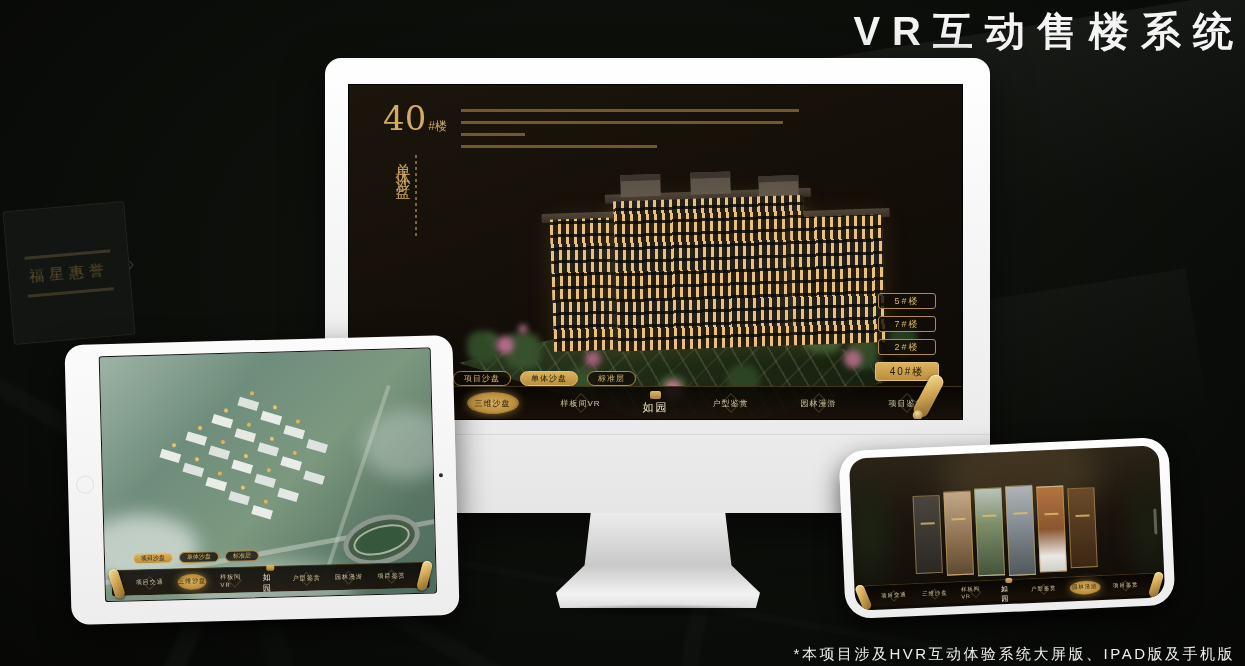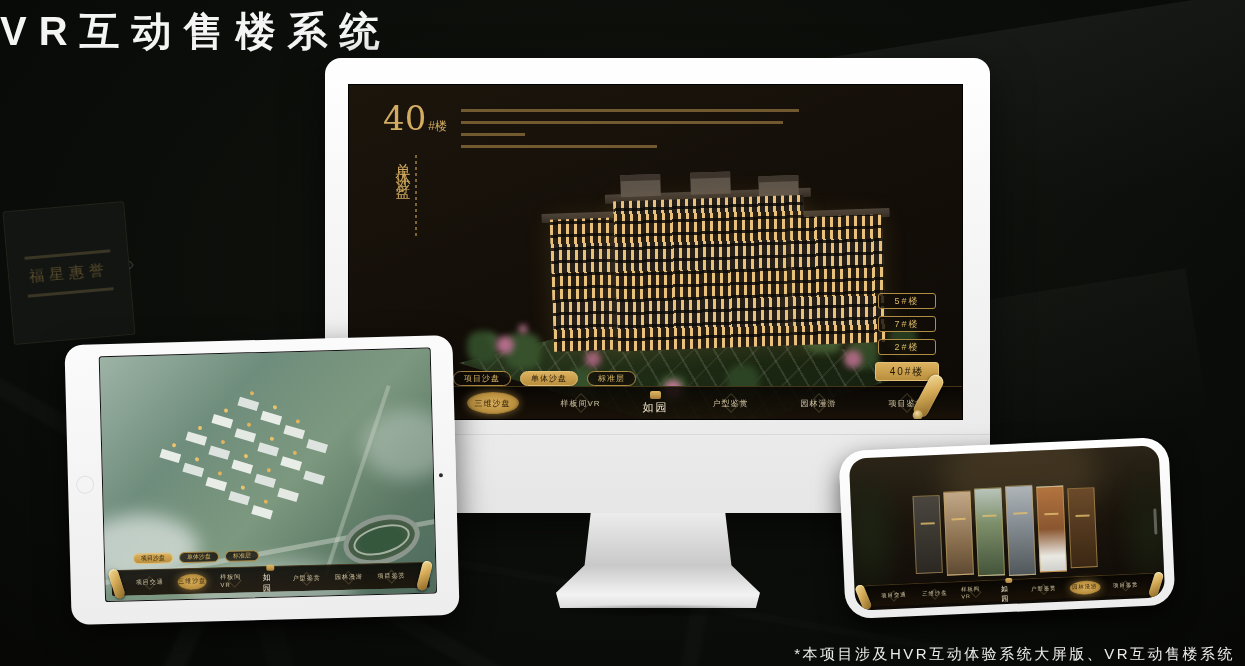--- a/index.html
+++ b/index.html
@@ -27,21 +27,21 @@
   .bg-plaque { position:absolute; left:8px; top:206px; width:122px; height:134px;
                transform:rotate(-5deg); background:rgba(22,24,20,.75);
                border:1px solid rgba(190,170,120,.10); border-radius:3px;
                display:flex; flex-direction:column; align-items:center; justify-content:center; gap:8px; }
   .bg-plaque .tiny-bar { width:86px; height:3px; background:rgba(200,170,110,.22); filter:blur(.5px); }
   .bg-plaque .plaque-text { color:#caa35a; opacity:.38; font-size:15px; letter-spacing:5px;
                font-family:"DejaVu Serif", serif; filter:blur(.4px); }
   .bg-chevron { position:absolute; left:128px; top:252px; color:rgba(255,255,255,.14); font-size:20px; }
 
   
-  .page-title { position:absolute; top:4px; left:0; width:100%; text-align:left;
+  .page-title { position:absolute; top:4px; left:0; width:100%; text-align:right;
                 color:#f4f4f4; font-size:40px; font-weight:bold; letter-spacing:12px; }
   .footnote   { position:absolute; right:10px; bottom:2px; color:#ececec;
                 font-size:15px; letter-spacing:2.5px; }
 
   
   .pill { border:1px solid #a9judge; }
   .pill { display:inline-flex; align-items:center; justify-content:center;
           border:1px solid #b08d45; border-radius:9px; color:#d8b868;
           background:rgba(18,13,7,.8); white-space:nowrap; }
   .pill.on { background:linear-gradient(180deg,#dcb25e,#b98f3e); color:#231807; border-color:#e3c078; }
@@ -418,14 +418,14 @@
         <div class="nav-item">
             <span class="nav-diamond"></span>
             <span class="nav-label">项目鉴赏</span>
           </div>
         <div class="scroll p-scroll rgt"></div>
       </div>
       <div class="p-indicator"></div>
     </div>
   </div>
 
-  <div class="footnote">*本项目涉及HVR互动体验系统大屏版、VR互动售楼系统</div>
+  <div class="footnote">*本项目涉及HVR互动体验系统大屏版、IPAD版及手机版</div>
 </div>
 
 </body></html>

